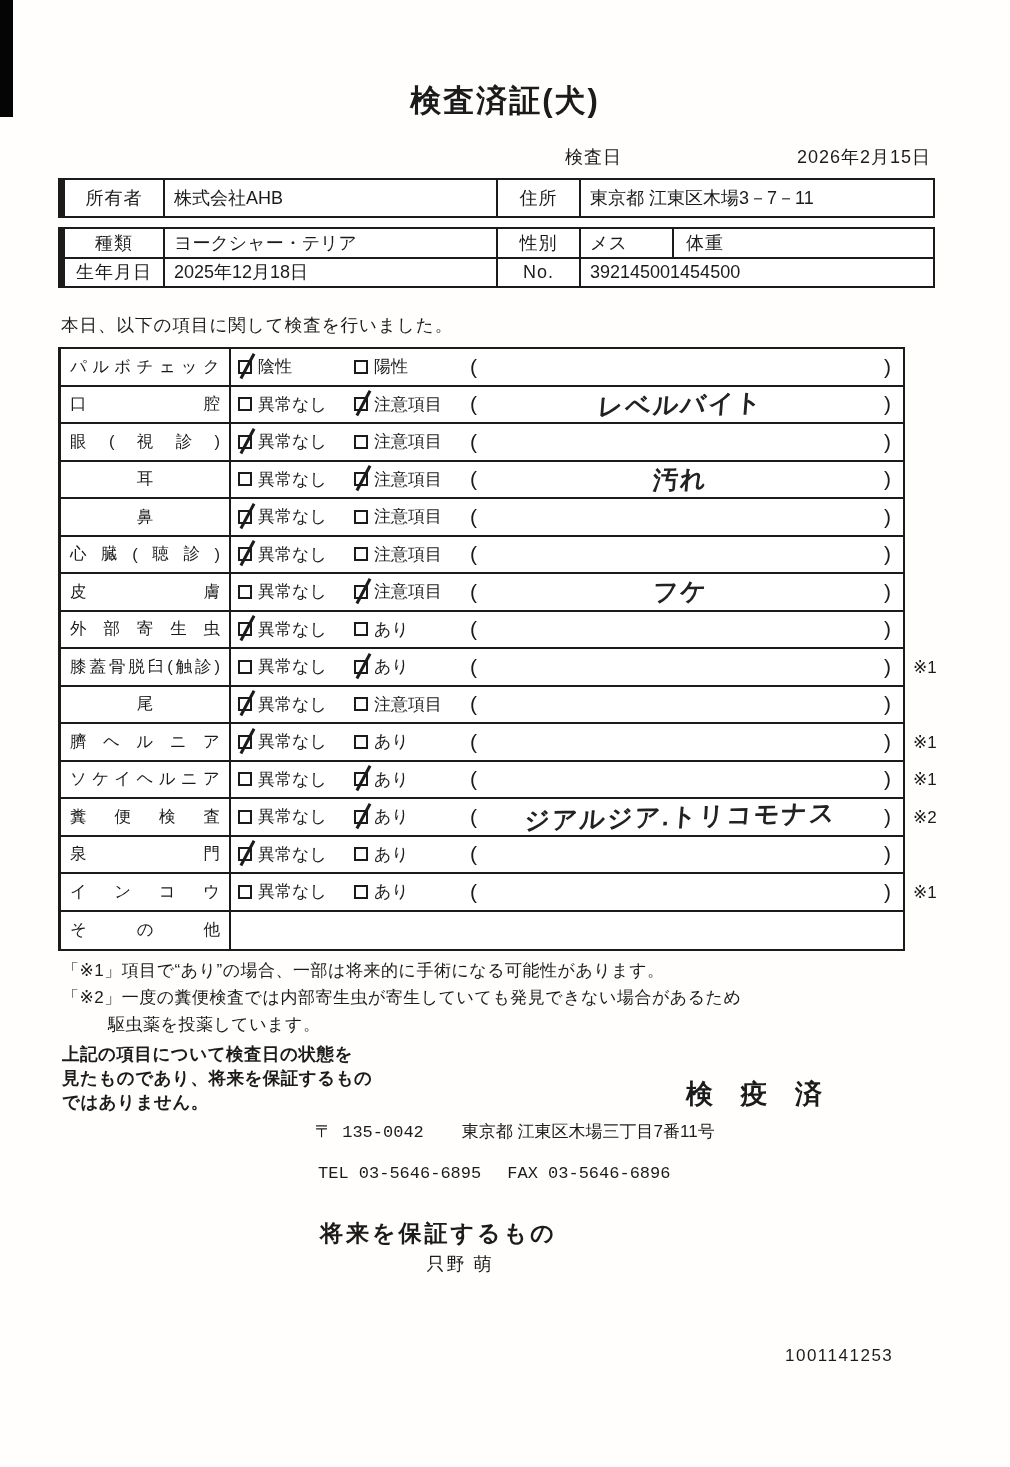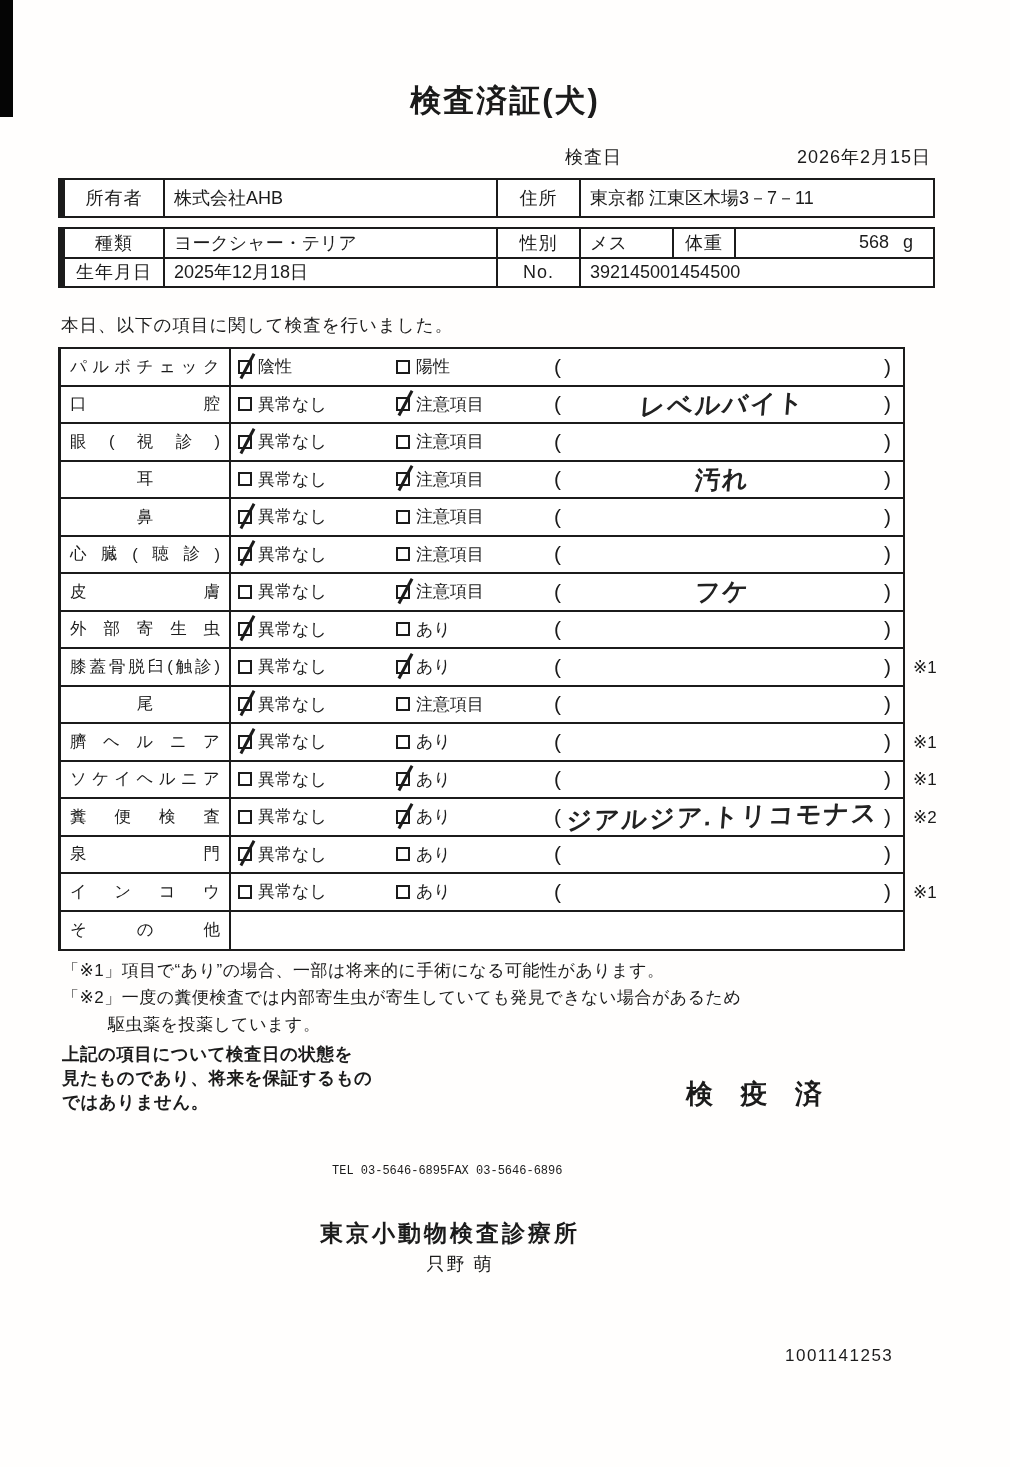--- a/index.html
+++ b/index.html
@@ -38,42 +38,42 @@
 
   .checklist { position:absolute; top:347px; left:58px; width:847px;
                border:2px solid #1b1b1b; border-left-width:3px; background:#fff; }
   .c-row { display:flex; height:37.5px; border-bottom:2px solid #1b1b1b; position:relative; }
   .c-row:last-child { border-bottom:none; }
   .c-label { width:170px; flex:none; border-right:2px solid #1b1b1b; display:flex;
              align-items:center; justify-content:space-between; padding:0 9px; font-size:16.5px; }
   .c-label.single { justify-content:center; }
   .c-ch { white-space:nowrap; }
   .c-body { flex:1; display:flex; align-items:center; padding-left:7px; }
-  .c-opt { width:158px; flex:none; display:flex; align-items:center; font-size:17px; }
+  .c-opt { width:116px; flex:none; display:flex; align-items:center; font-size:17px; }
   .box { width:14px; height:14px; border:2px solid #1b1b1b; margin-right:6px; position:relative; flex:none; }
   .box.checked::after { content:""; position:absolute; left:6px; top:-10px; width:2.5px; height:28px;
                         background:#1b1b1b; transform:rotate(28deg); }
   .c-paren { flex:1; display:flex; align-items:center; padding-right:12px; }
   .paren { font-size:21px; font-weight:400; }
   .handwriting { flex:1; text-align:center; font-size:25px; font-weight:600; letter-spacing:2px;
                  transform:rotate(-1.5deg) skewX(-6deg); color:#222; white-space:nowrap; }
   .c-mark { position:absolute; left:calc(100% + 10px); top:50%; transform:translateY(-50%);
             font-size:17px; white-space:nowrap; }
 
   .footnotes { position:absolute; top:957px; left:62px; font-size:17px; line-height:27px; letter-spacing:0.5px; }
   .fn-indent { padding-left:46px; }
 
   .disclaimer { position:absolute; top:1042px; left:62px; font-size:17.5px; font-weight:700;
                 line-height:24px; letter-spacing:0.5px; }
 
   .stamp { position:absolute; top:1076px; left:686px; font-size:27px; letter-spacing:10px; font-weight:600; }
 
   .mono { font-family:"Liberation Mono","DejaVu Sans Mono",monospace; }
   .addr { position:absolute; top:1120px; left:315px; font-size:17px; display:flex; gap:38px; align-items:baseline; }
-  .tel  { position:absolute; top:1164px; left:332px; font-size:12px; display:flex; }
+  .tel  { position:absolute; top:1164px; left:318px; font-size:17px; display:flex; gap:26px; }
   .clinic { position:absolute; top:1218px; left:320px; font-size:23px; letter-spacing:3px; font-weight:600; }
   .person { position:absolute; top:1252px; left:320px; width:280px; text-align:center;
             font-size:18px; letter-spacing:2px; }
   .code { position:absolute; top:1346px; left:785px; font-size:17px; letter-spacing:1.5px; }
 </style>
 </head>
 <body>
 
 <div class="page">
 
@@ -95,24 +95,20 @@
     </div>
   </div>
 
   <div class="info-table" id="table2">
     <div class="i-row">
       <div class="i-cell lab w-l1">種類</div>
       <div class="i-cell w-v1">ヨークシャー・テリア</div>
       <div class="i-cell lab w-l2">性別</div>
       <div class="i-cell w-sex">メス</div>
       <div class="i-cell lab w-wl">体重</div>
-      <div class="i-cell w-flex weight-cell">
-        <span>568</span>
-        <span>g</span>
-      </div>
     </div>
     <div class="i-row">
       <div class="i-cell lab w-l1">生年月日</div>
       <div class="i-cell w-v1">2025年12月18日</div>
       <div class="i-cell lab w-l2">No.</div>
       <div class="i-cell w-flex">392145001454500</div>
     </div>
   </div>
 
   <div class="intro">本日、以下の項目に関して検査を行いました。</div>
@@ -486,23 +482,27 @@
   </div>
 
   <div class="disclaimer">
     <div>上記の項目について検査日の状態を</div>
     <div>見たものであり、将来を保証するもの</div>
     <div>ではありません。</div>
   </div>
 
   <div class="stamp">検 疫 済</div>
 
+  <div class="addr">
+    <span class="mono">〒 135-0042</span>
+    <span>東京都 江東区木場三丁目7番11号</span>
+  </div>
 
   <div class="tel mono">
     <span>TEL 03-5646-6895</span>
     <span>FAX 03-5646-6896</span>
   </div>
 
-  <div class="clinic">東京小動物検査診療所</div>
+  <div class="clinic">将来を保証するもの</div>
   <div class="person">只野 萌</div>
   <div class="code">1001141253</div>
 
 </div>
 
 </body></html>

